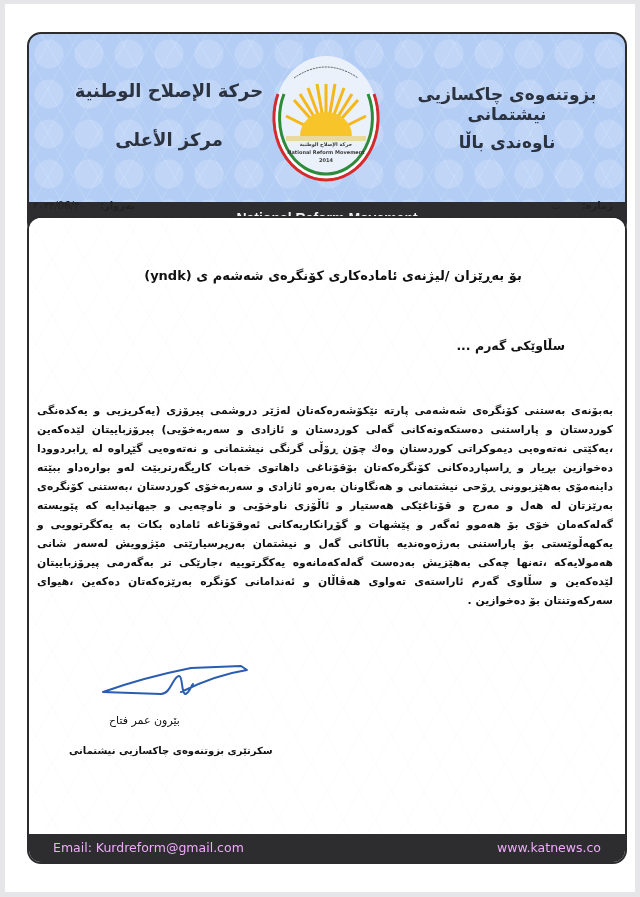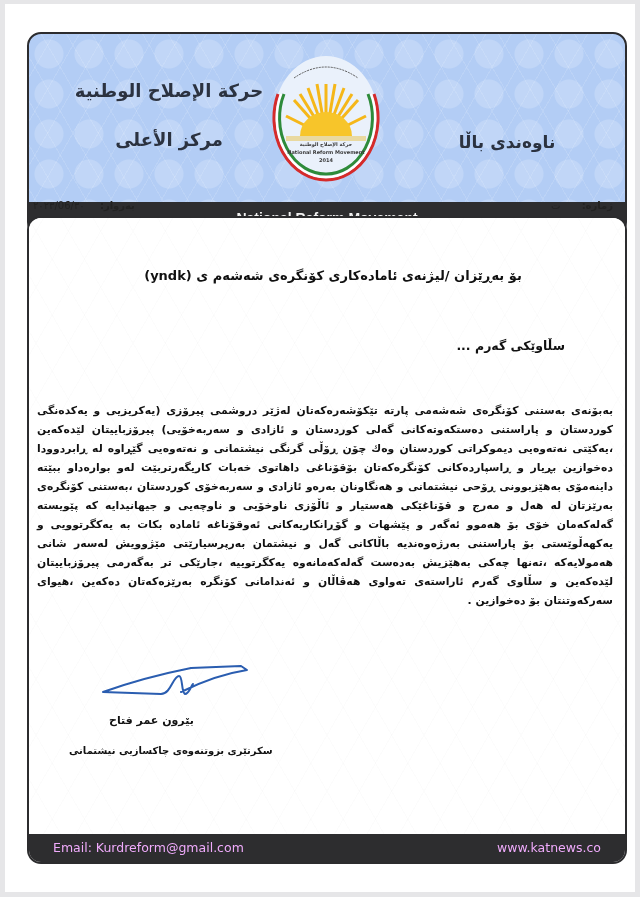--- a/index.html
+++ b/index.html
@@ -78,40 +78,41 @@
   }
   .paragraph {
     position:absolute; top:183px; left:8px; right:12px; direction:rtl; text-align:justify;
     font-weight:bold; font-size:10.8px; line-height:19px; color:#111;
     text-align-last:right;
   }
   .signature {
     position:absolute; left:72px; top:436px; width:150px; height:52px;
   }
   .sig-name {
-    position:absolute; left:80px; top:496px; direction:rtl; font-weight:bold; font-size:11px; color:#111;
+    position:absolute; left:80px; top:496px; direction:rtl; font-weight:normal; font-size:11px; color:#111;
   }
   .sig-title {
     position:absolute; left:40px; top:527px; direction:rtl; font-weight:bold; font-size:10px; color:#111;
   }
   .footer {
     position:absolute; left:0; right:0; bottom:0; height:28px; background:#2d2d2f; color:#f0abfc;
     font-size:12.5px; font-family:"DejaVu Sans", sans-serif;
   }
   .footer-email { position:absolute; left:24px; top:6px; }
   .footer-web { position:absolute; right:24px; top:6px; }
 </style>
 </head>
 <body>
 
 <div class="page">
 
   <div class="banner">
     <div class="banner-pattern"></div>
 
+    <div class="banner-ku-title">بزوتنەوەی چاکسازیی نیشتمانی</div>
     <div class="banner-ku-sub">ناوەندی باڵا</div>
     <div class="banner-ar-title">حركة الإصلاح الوطنية</div>
     <div class="banner-ar-sub">مركز الأعلى</div>
 
     <div class="logo">
       <svg width="108" height="128" viewBox="0 0 108 128">
         <ellipse cx="54" cy="64" rx="52" ry="62" fill="#eaf1fb"></ellipse>
         <path d="M6 40 A52 62 0 0 0 54 126 A52 62 0 0 0 102 40" fill="none" stroke="#d52b2b" stroke-width="3"></path>
         <path d="M9 40 A49 59 0 0 0 54 123 A49 59 0 0 0 99 40" fill="none" stroke="#ffffff" stroke-width="2"></path>
         <path d="M12 40 A46 56 0 0 0 54 120 A46 56 0 0 0 96 40" fill="none" stroke="#2e8b3a" stroke-width="3"></path>

